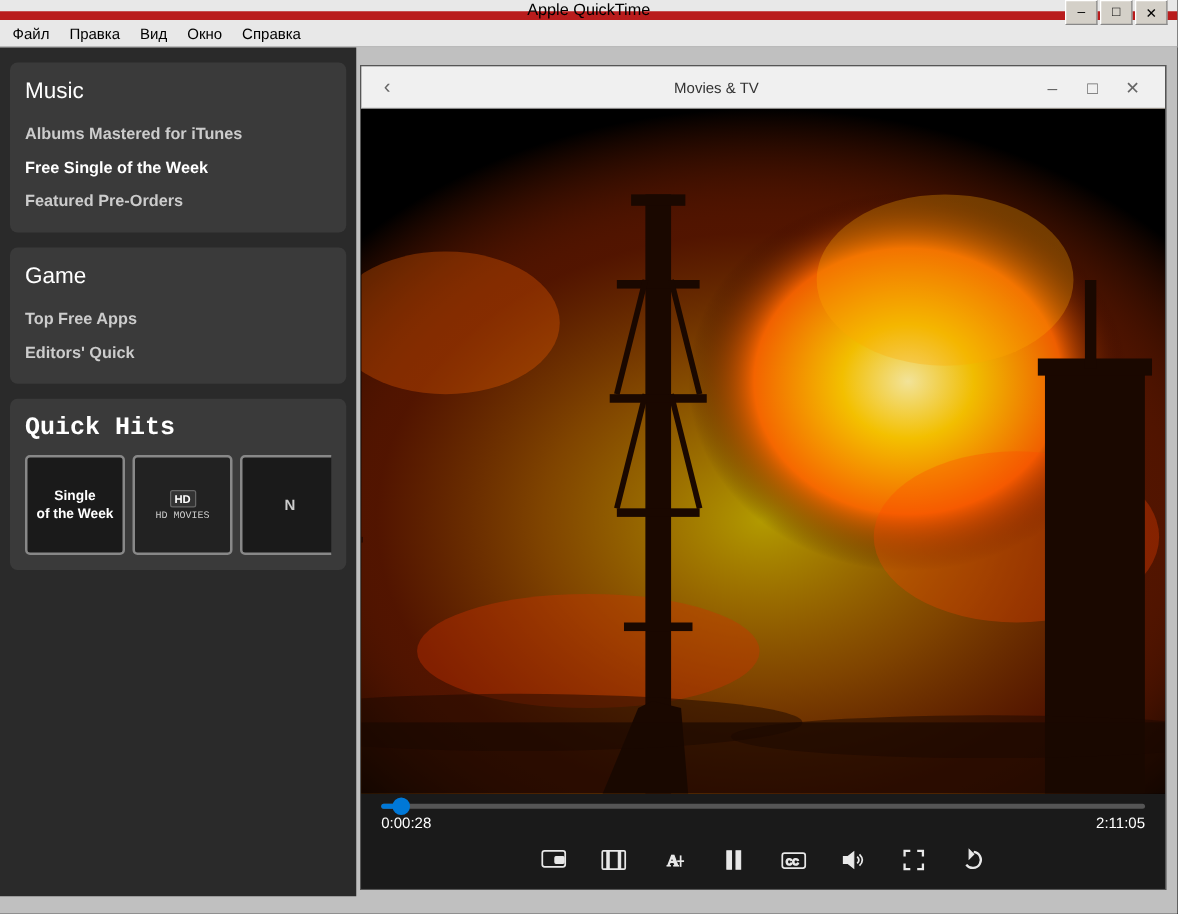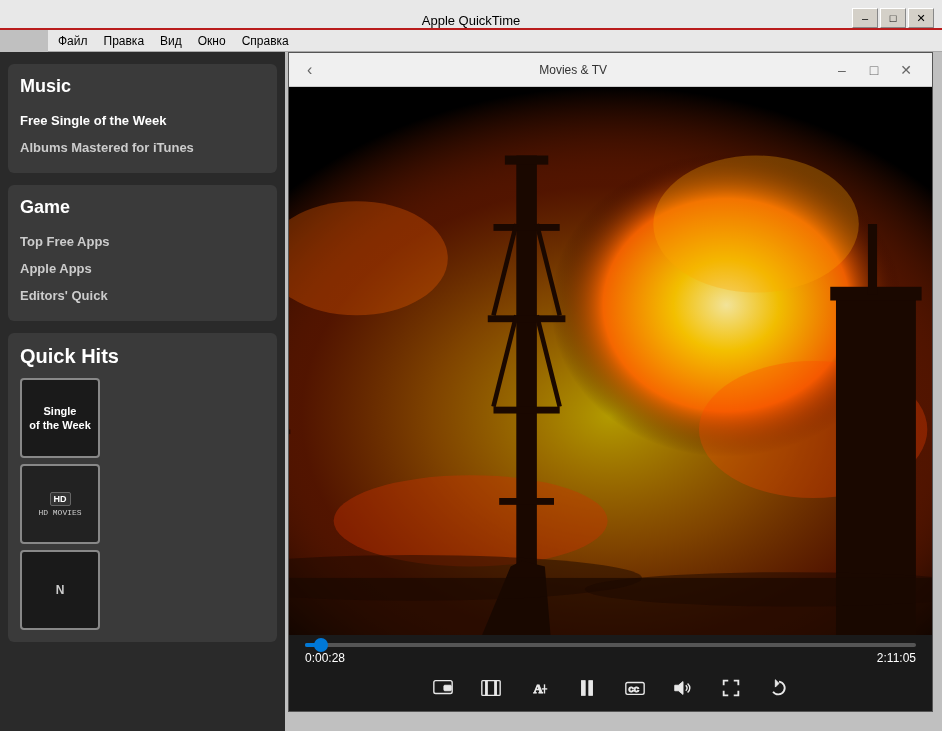--- a/index.html
+++ b/index.html
@@ -8,25 +8,25 @@
       height: 731px;
       background: #c0c0c0;
       font-family: 'Segoe UI', Arial, sans-serif;
       overflow: hidden;
       position: relative;
     }
 
     
     .title-bar {
       background: #e8e8e8;
-      height: 30px;
-      display: flex;
-      align-items: flex-end;
+      height: 16px;
+      display: flex;
+      align-items: flex-start;
       justify-content: space-between;
-      border-bottom: 2px solid #b91c1c;
+      border-bottom: 7px solid #b91c1c;
       padding: 0 8px;
       position: relative;
     }
     .title-bar-text {
       position: absolute;
       left: 50%;
       transform: translateX(-50%);
       font-size: 13px;
       color: #000;
     }
@@ -51,21 +51,20 @@
 
     
     .menu-bar {
       background: #e8e8e8;
       height: 22px;
       display: flex;
       align-items: center;
       padding: 0 4px;
       border-bottom: 1px solid #aaa;
       gap: 4px;
-      margin-left: 48px;
     }
     .menu-item {
       font-size: 12px;
       padding: 2px 6px;
       cursor: pointer;
       color: #000;
     }
 
     
     .main-content {
@@ -85,21 +84,21 @@
     .sidebar-section {
       background: #3a3a3a;
       border-radius: 6px;
       margin-bottom: 12px;
       padding: 12px;
     }
 
     .sidebar-section-title {
       color: #ffffff;
       font-size: 18px;
-      font-weight: bold;
+      font-weight: normal;
       margin-bottom: 10px;
     }
 
     .sidebar-item {
       color: #cccccc;
       font-size: 13px;
       font-weight: 600;
       padding: 6px 0;
       cursor: pointer;
       display: block;
@@ -113,26 +112,26 @@
     .quick-hits-section {
       background: #3a3a3a;
       border-radius: 6px;
       padding: 12px;
     }
     .quick-hits-title {
       color: #ffffff;
       font-size: 20px;
       font-weight: bold;
       margin-bottom: 10px;
+      font-family: Liberation Mono, monospace;
     }
     .quick-hits-items {
       display: flex;
       gap: 6px;
       overflow: hidden;
-      flex-direction: column;
     }
     .quick-hit-item {
       width: 80px;
       height: 80px;
       border-radius: 4px;
       overflow: hidden;
       cursor: pointer;
       flex-shrink: 0;
       position: relative;
     }
@@ -345,28 +344,28 @@
   <span class="menu-item">Окно</span>
   <span class="menu-item">Справка</span>
 </div>
 
 <div class="main-content">
 
   <div class="sidebar">
 
     <div class="sidebar-section">
       <div class="sidebar-section-title">Music</div>
+      <span class="sidebar-item">Albums Mastered for iTunes</span>
       <span class="sidebar-item highlighted">Free Single of the Week</span>
-      <span class="sidebar-item">Albums Mastered for iTunes</span>
+      <span class="sidebar-item">Featured Pre-Orders</span>
     </div>
 
     <div class="sidebar-section">
       <div class="sidebar-section-title">Game</div>
       <span class="sidebar-item">Top Free Apps</span>
-      <span class="sidebar-item">Apple Apps</span>
       <span class="sidebar-item">Editors' Quick</span>
     </div>
 
     <div class="quick-hits-section">
       <div class="quick-hits-title">Quick Hits</div>
       <div class="quick-hits-items">
 
         <div class="quick-hit-item single-week-card">
           <span class="single-week-text">Single<br>of the Week</span>
         </div>

